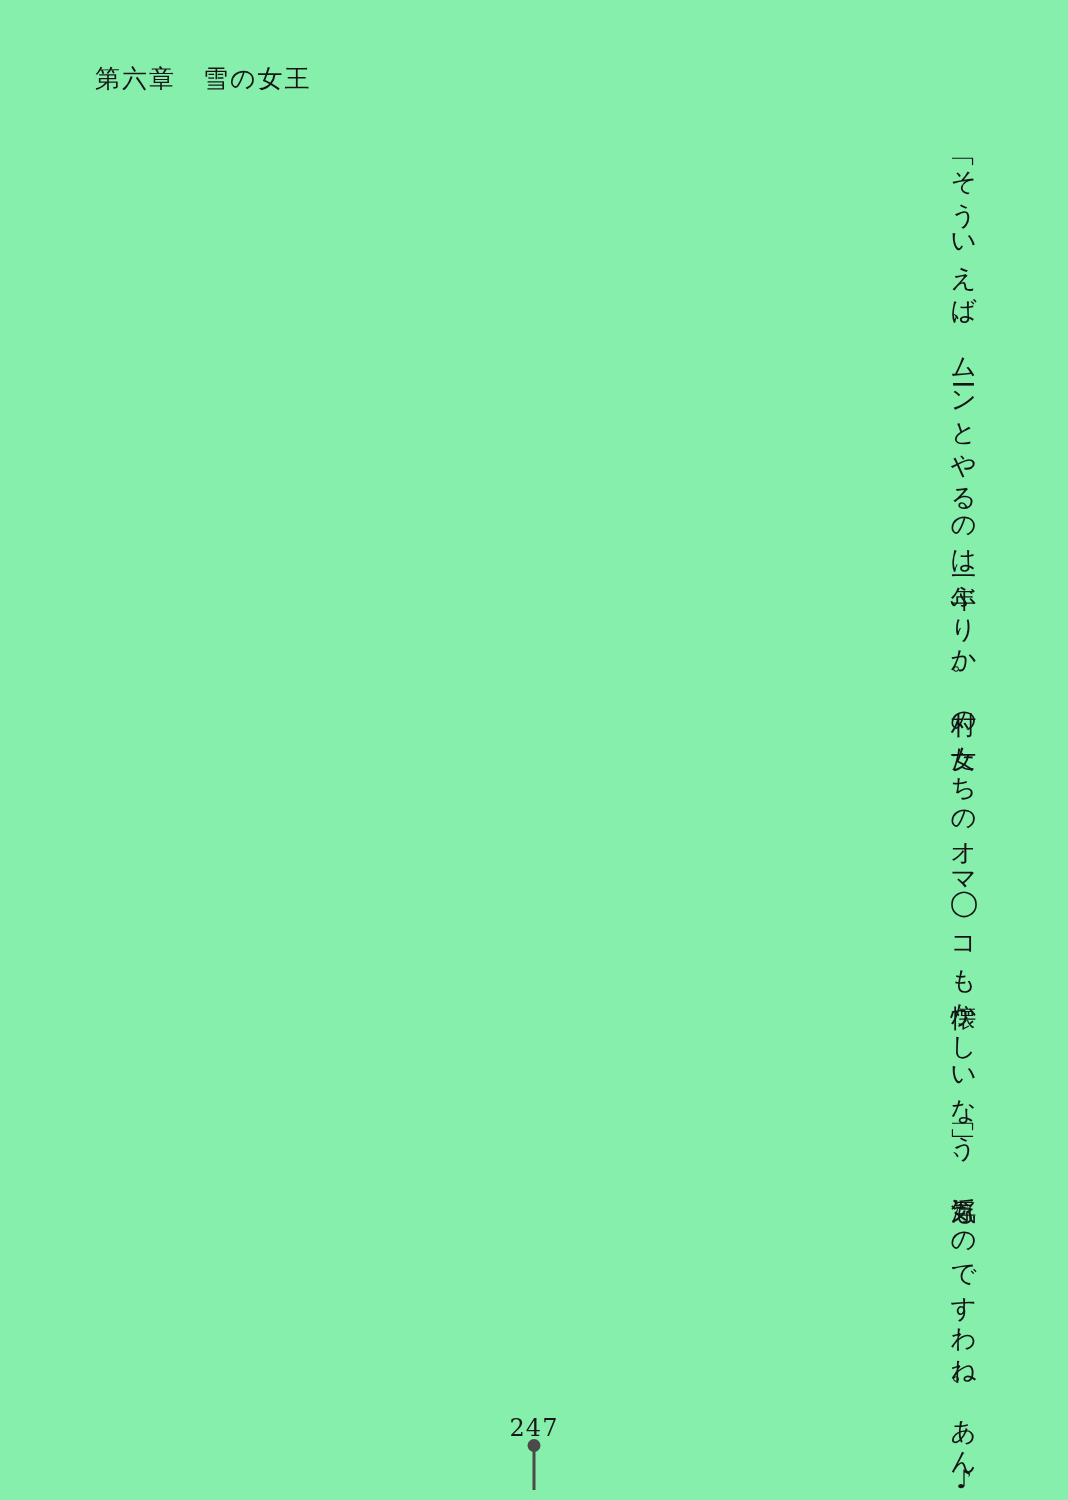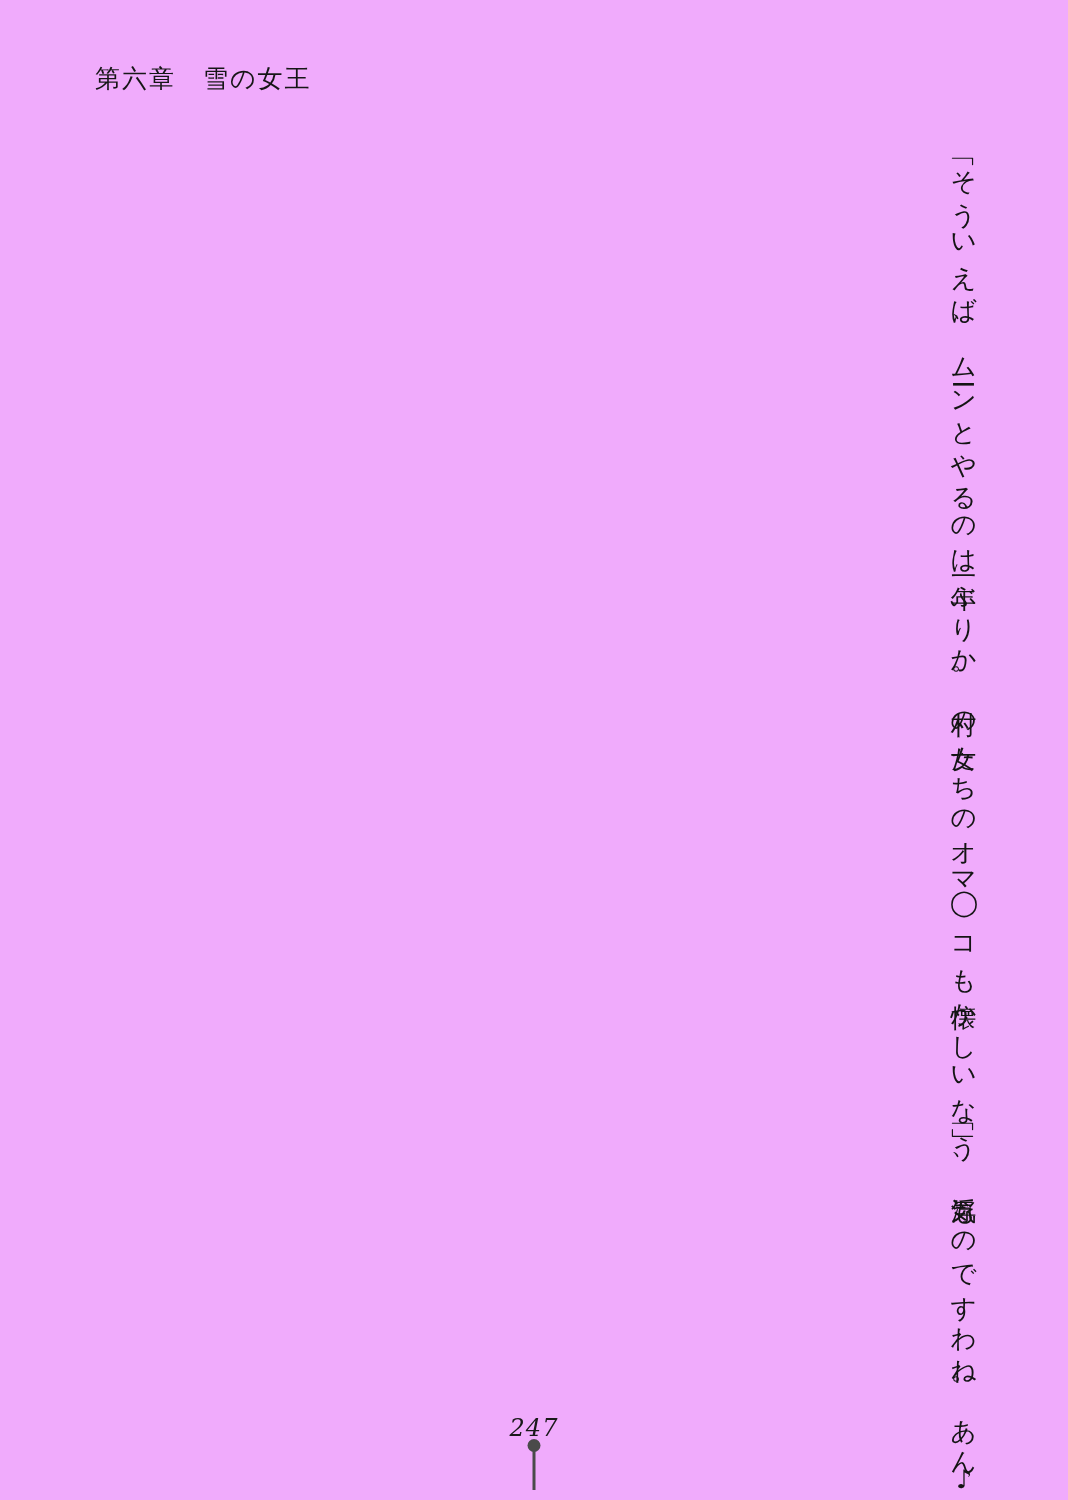--- a/index.html
+++ b/index.html
@@ -4,21 +4,21 @@
 <style>
   html, body {
     margin: 0;
     padding: 0;
     background: #ffffff;
   }
   .page {
     position: relative;
     width: 1068px;
     height: 1500px;
-    background: #f0abfc;
+    background: #86efac;
     overflow: hidden;
     font-family: "DejaVu Serif", "Liberation Serif", serif;
     color: #1a1a1a;
   }
 
   
   .chapter-header {
     position: absolute;
     top: 62px;
     left: 95px;
@@ -58,21 +58,20 @@
   
   .folio {
     position: absolute;
     bottom: 58px;
     left: 0;
     width: 100%;
     text-align: center;
     font-size: 24px;
     color: #191919;
     letter-spacing: 1px;
-    font-style: italic;
   }
   .folio-mark {
     position: absolute;
     bottom: 10px;
     left: 50%;
     transform: translateX(-50%);
     width: 3px;
     height: 42px;
     background: #4a4a4a;
   }

